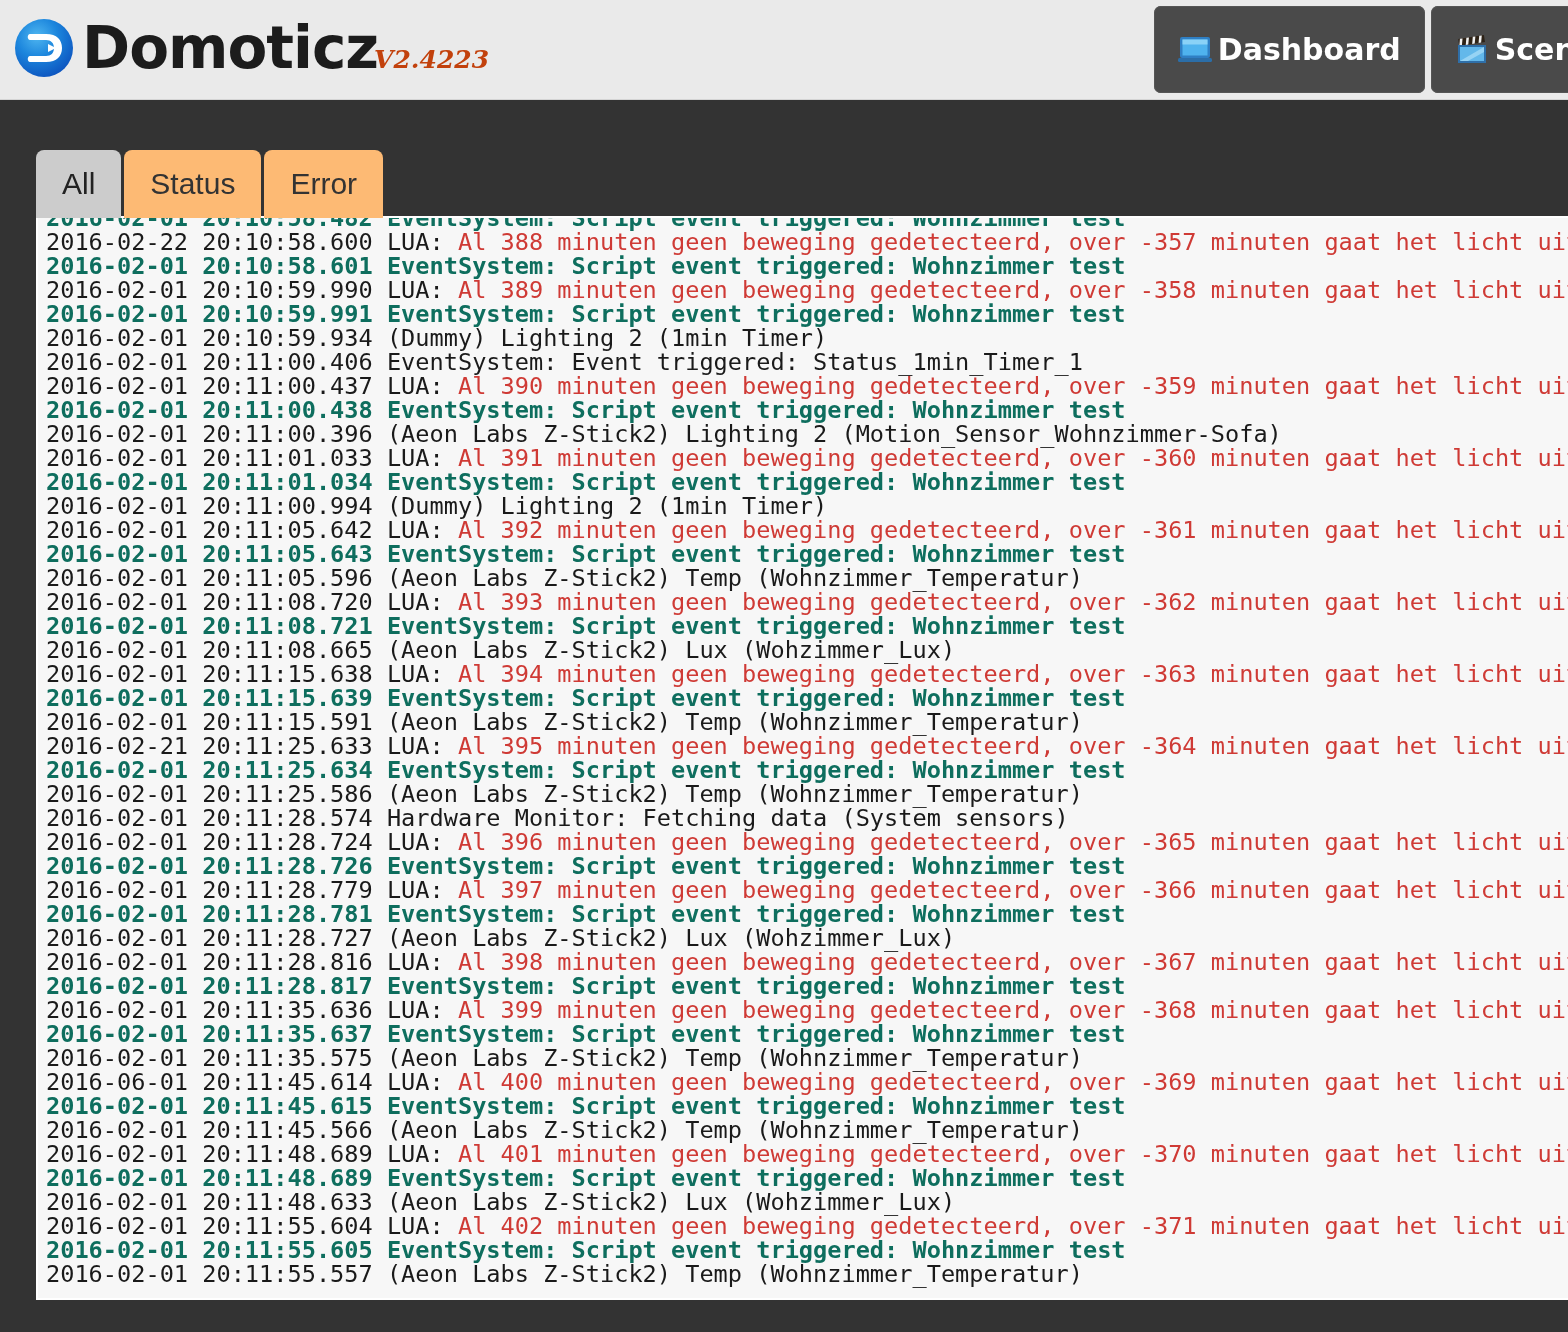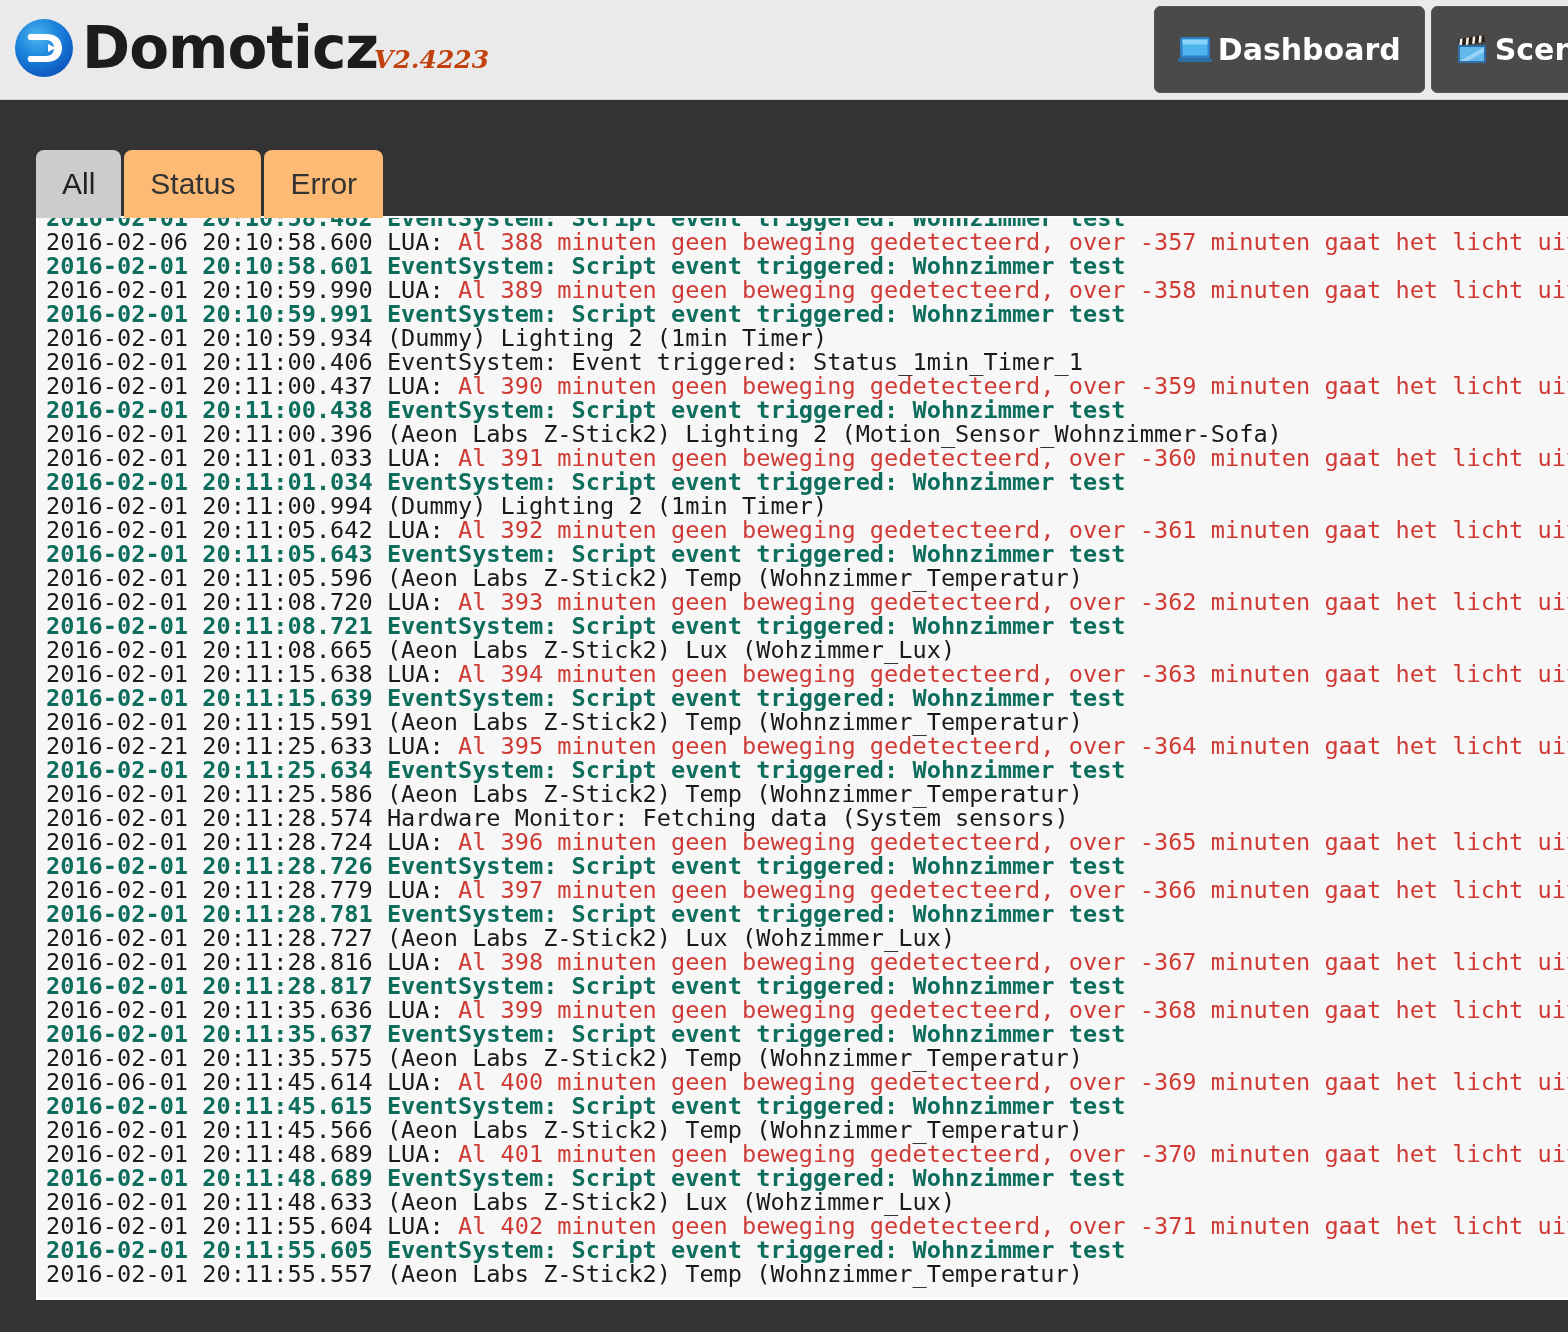--- a/index.html
+++ b/index.html
@@ -245,21 +245,21 @@
 
   <div class="tabbar">
     <div class="tab active">All</div>
     <div class="tab">Status</div>
     <div class="tab">Error</div>
   </div>
 
   <div class="logpanel">
     <div class="lines" id="log-lines">
         <div class="logline evt">2016-02-01 20:10:58.482 EventSystem: Script event triggered: Wohnzimmer test</div>
-        <div class="logline"><span>2016-02-06 20:10:58.600 LUA: </span><span class="lua-msg">Al 388 minuten geen beweging gedetecteerd, over -357 minuten gaat het licht uit!</span></div>
+        <div class="logline"><span>2016-02-22 20:10:58.600 LUA: </span><span class="lua-msg">Al 388 minuten geen beweging gedetecteerd, over -357 minuten gaat het licht uit!</span></div>
         <div class="logline evt">2016-02-01 20:10:58.601 EventSystem: Script event triggered: Wohnzimmer test</div>
         <div class="logline"><span>2016-02-01 20:10:59.990 LUA: </span><span class="lua-msg">Al 389 minuten geen beweging gedetecteerd, over -358 minuten gaat het licht uit!</span></div>
         <div class="logline evt">2016-02-01 20:10:59.991 EventSystem: Script event triggered: Wohnzimmer test</div>
         <div class="logline">2016-02-01 20:10:59.934 (Dummy) Lighting 2 (1min Timer)</div>
         <div class="logline">2016-02-01 20:11:00.406 EventSystem: Event triggered: Status_1min_Timer_1</div>
         <div class="logline"><span>2016-02-01 20:11:00.437 LUA: </span><span class="lua-msg">Al 390 minuten geen beweging gedetecteerd, over -359 minuten gaat het licht uit!</span></div>
         <div class="logline evt">2016-02-01 20:11:00.438 EventSystem: Script event triggered: Wohnzimmer test</div>
         <div class="logline">2016-02-01 20:11:00.396 (Aeon Labs Z-Stick2) Lighting 2 (Motion_Sensor_Wohnzimmer-Sofa)</div>
         <div class="logline"><span>2016-02-01 20:11:01.033 LUA: </span><span class="lua-msg">Al 391 minuten geen beweging gedetecteerd, over -360 minuten gaat het licht uit!</span></div>
         <div class="logline evt">2016-02-01 20:11:01.034 EventSystem: Script event triggered: Wohnzimmer test</div>

